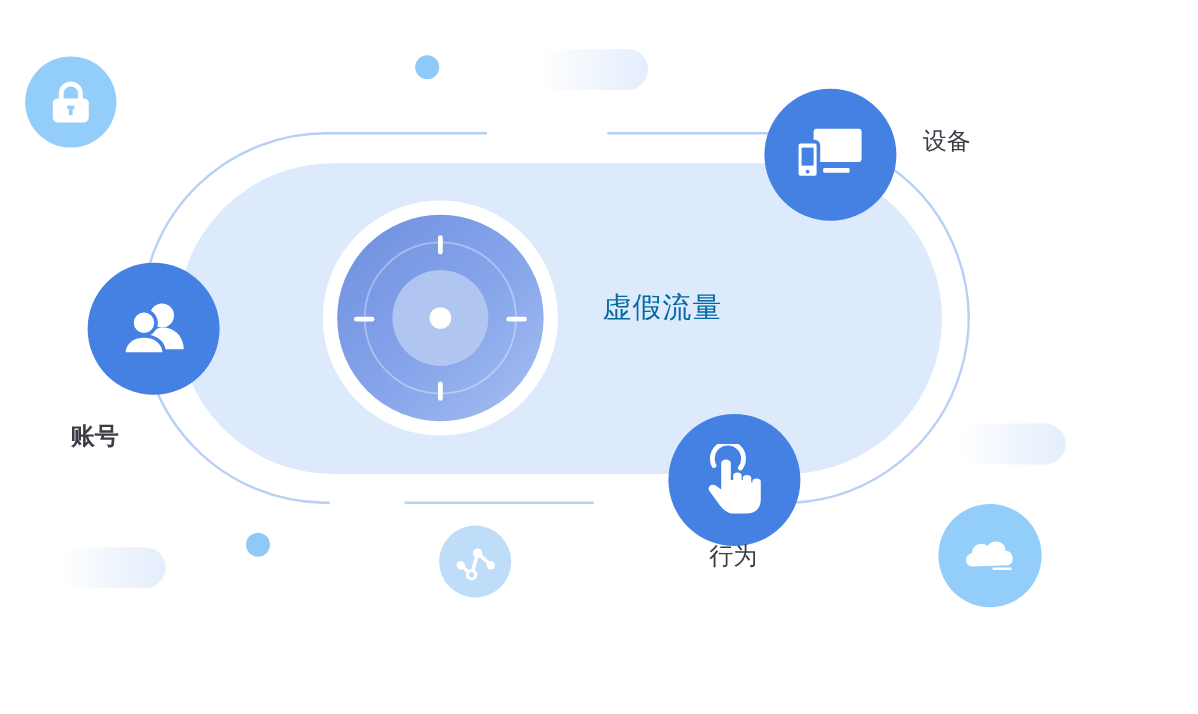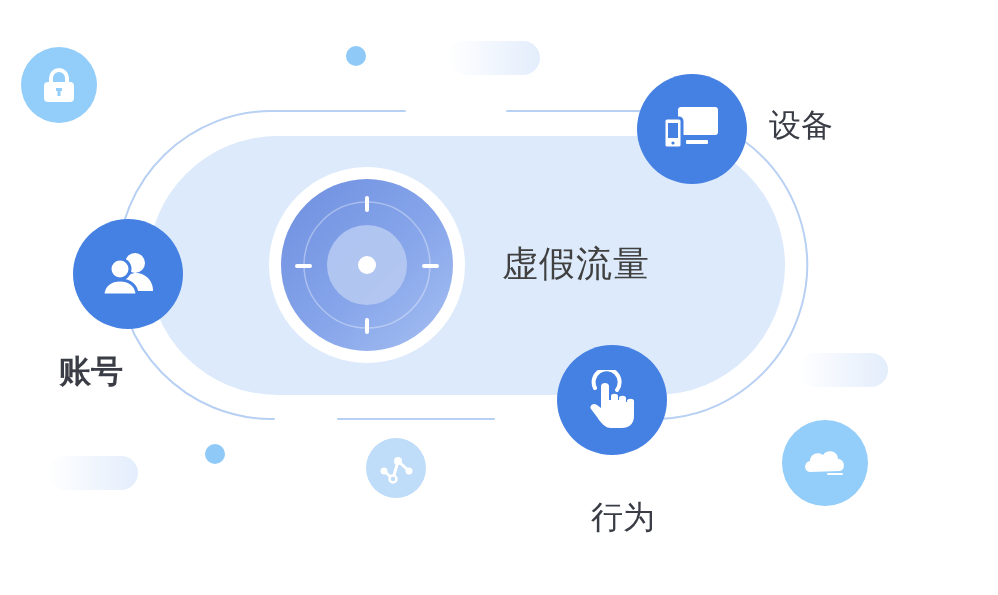--- a/index.html
+++ b/index.html
@@ -2,23 +2,23 @@
 <html><head>
 <meta charset="utf-8">
 <style>
   html, body { margin: 0; padding: 0; background: #ffffff; }
   body { width: 998px; height: 595px; position: relative; overflow: hidden; font-family: "DejaVu Sans", "Liberation Sans", sans-serif; }
   .outline { position: absolute; left: 0; top: 0; }
   .pill { position: absolute; left: 148px; top: 136px; width: 637px; height: 259px; border-radius: 130px; background: #dceafb; }
   .target-ring { position: absolute; left: 269px; top: 167px; width: 196px; height: 196px; border-radius: 50%; background: #ffffff; }
   .target { position: absolute; left: 281px; top: 179px; width: 172px; height: 172px; border-radius: 50%;
             background: linear-gradient(135deg, #6e8fe0 0%, #86a5ea 55%, #a7c0f2 100%); overflow: hidden; }
-  .center-text { position: absolute; left: 502px; top: 240px; font-size: 36px; color: #404040; letter-spacing: 1px; font-weight: 400; }
+  .center-text { position: absolute; left: 502px; top: 240px; font-size: 24px; color: #0369a1; letter-spacing: 1px; font-weight: 400; }
   .node { position: absolute; width: 110px; height: 110px; border-radius: 50%; background: #4580e3; display: flex; align-items: center; justify-content: center; }
-  .label { position: absolute; font-size: 32px; color: #3a3d45; }
+  .label { position: absolute; font-size: 20px; color: #3a3d45; }
   .deco { position: absolute; border-radius: 50%; background: #93cdf9; display: flex; align-items: center; justify-content: center; }
   .dot { position: absolute; border-radius: 50%; background: #8ec9f7; }
   .bar { position: absolute; border-radius: 18px; background: linear-gradient(90deg, rgba(220,234,251,0) 0%, #e3edfc 100%); }
 </style>
 </head>
 <body>
 
 <svg class="outline" width="998" height="595" viewBox="0 0 998 595">
   <g fill="none" stroke="#b8d0f3" stroke-width="2" stroke-linecap="round">
 
@@ -71,21 +71,21 @@
   </svg>
 </div>
 <div class="label" style="left:769px; top:104px;">设备</div>
 
 <div class="node" style="left:557px; top:345px;">
   <svg width="50" height="60" viewBox="0 0 50 60">
     <path d="M8 18 A13 13 0 1 1 30 20" fill="none" stroke="#ffffff" stroke-width="4" stroke-linecap="round"></path>
     <path d="M14 38 L14 16 C14 12 22 12 22 16 L22 30 L24 30 L24 26 C24 23 31 23 31 26 L31 30 L32 30 L32 28 C32 25 39 25 39 28 L39 32 L40 32 L40 31 C40 28 47 28 47 31 L47 46 C47 54 42 58 35 58 L24 58 C18 58 14 53 10 47 L4 39 C2 36 6 32 10 35 Z" fill="#ffffff"></path>
   </svg>
 </div>
-<div class="label" style="left:591px; top:496px;">行为</div>
+<div class="label" style="left:591px; top:450px;">行为</div>
 
 <div class="deco" style="left:21px; top:47px; width:76px; height:76px;">
   <svg width="34" height="36" viewBox="0 0 34 36">
     <path d="M9 16 L9 11 A8 8 0 0 1 25 11 L25 16" fill="none" stroke="#ffffff" stroke-width="4"></path>
     <rect x="2" y="15" width="30" height="20" rx="4" fill="#ffffff"></rect>
     <rect x="14" y="21" width="6" height="3" fill="#93cdf9"></rect>
     <rect x="15.5" y="22" width="3" height="7" fill="#93cdf9"></rect>
   </svg>
 </div>
 

